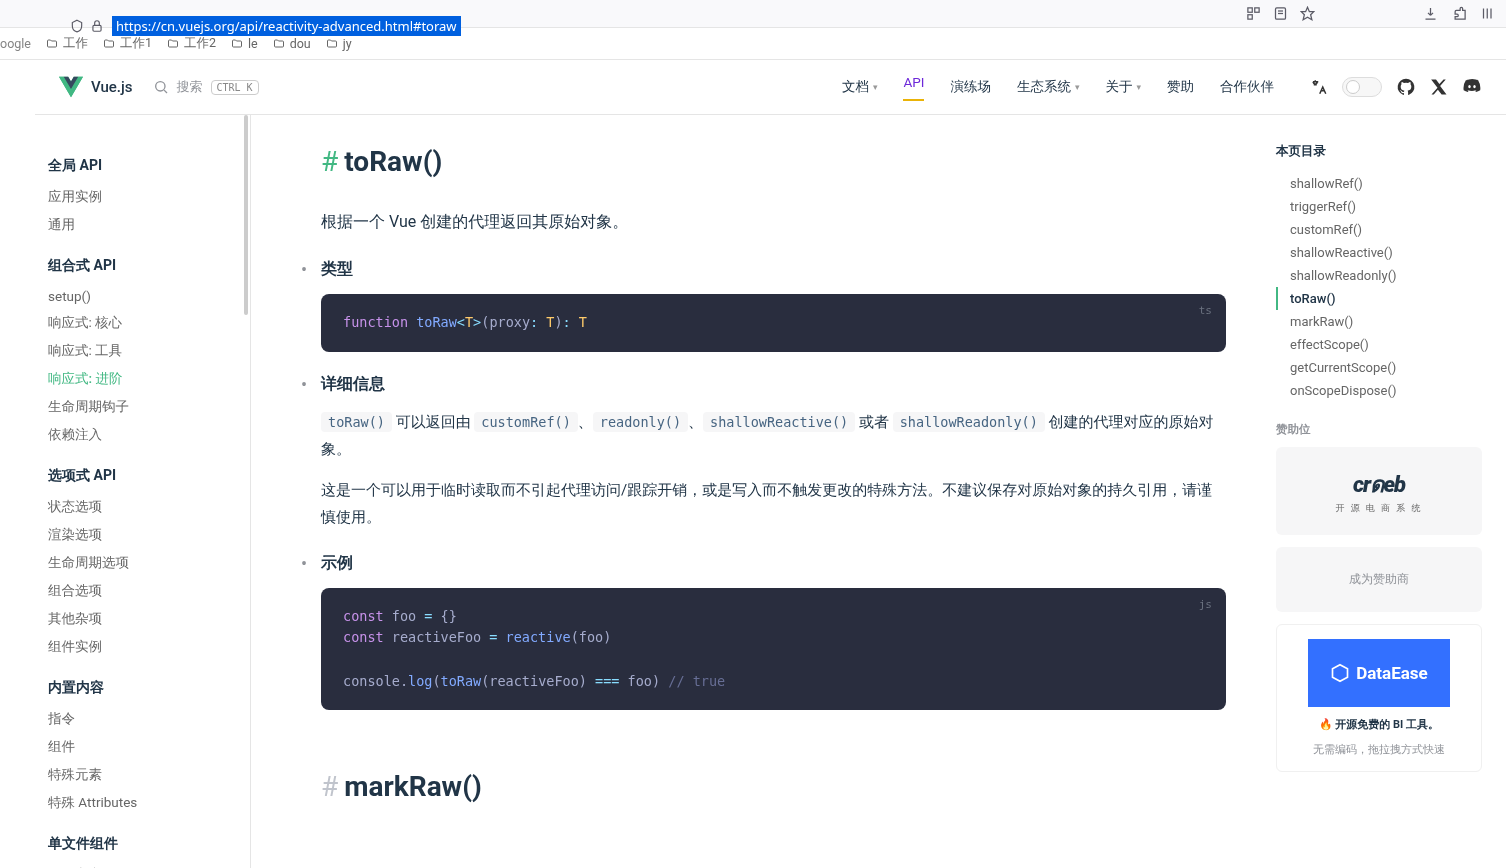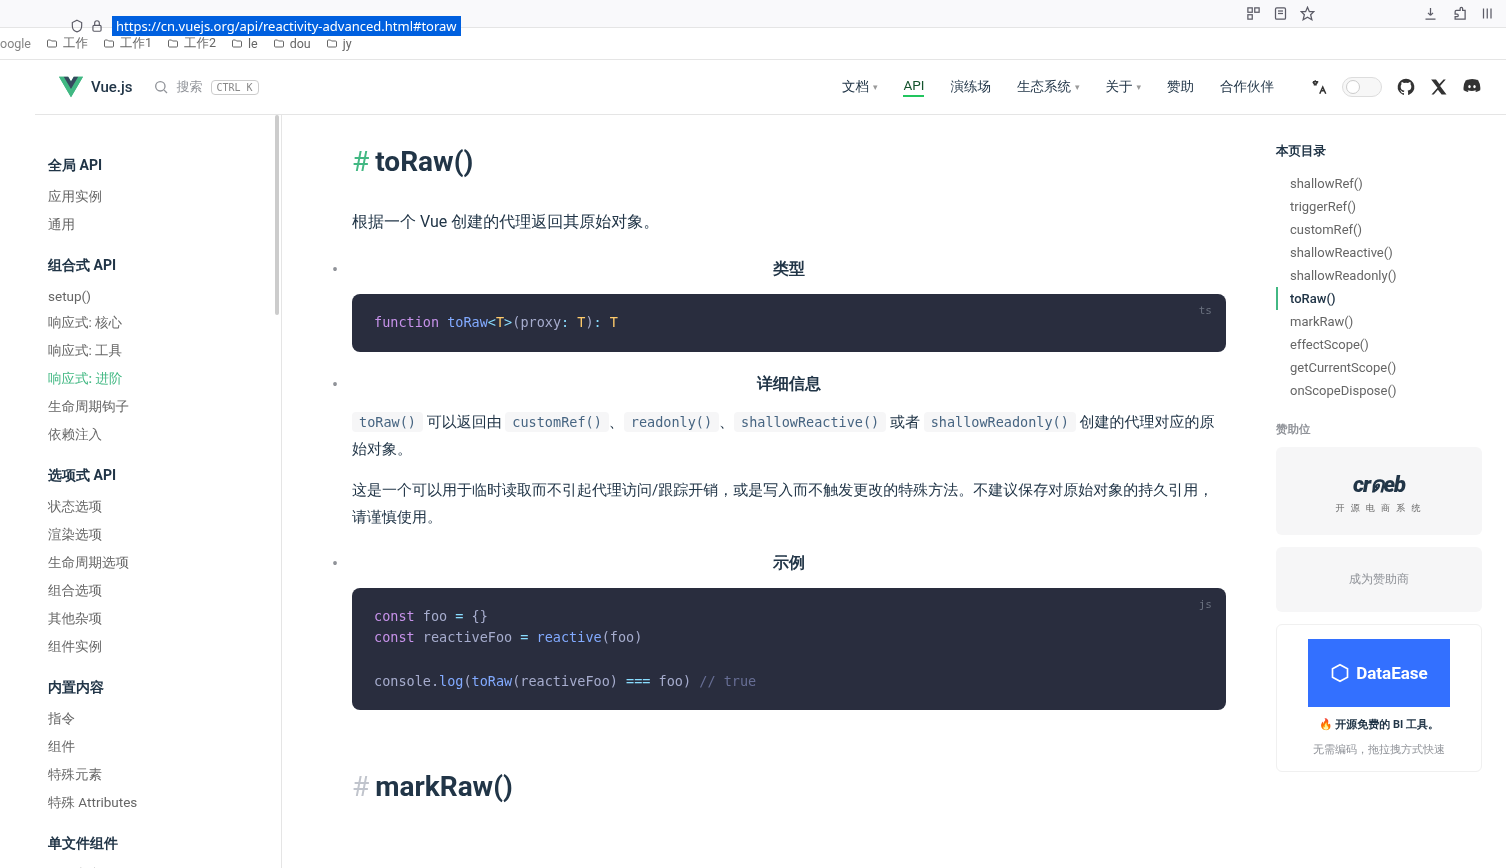--- a/index.html
+++ b/index.html
@@ -19,45 +19,45 @@
 .bm:first-child { opacity:0.8; }
 
 
 .site-header { height: 55px; border-bottom:1px solid #e5e5e5; display:flex; align-items:center; padding:0 24px; background:#fff;margin-left:35px; }
 .logo-area { display:flex; align-items:center; gap:8px; }
 .site-name { font-size:15px; font-weight:500; }
 .search-area { display:flex; align-items:center; gap:8px; margin-left:20px; color:#909399; font-size:13px; }
 .kbd { border:1px solid #ccc; border-radius:4px; padding:1px 5px; font-size:10px; color:#888; font-family:monospace; }
 .nav { margin-left:auto; display:flex; align-items:center; gap:26px; font-size:13.5px; }
 .nav-item { color:#213547; display:flex; align-items:center; gap:4px; cursor:pointer; }
-.nav-item.active { color:#14532d; border-bottom:2px solid #22c55e; padding-bottom:2px; }
+.nav-item.active { color:#6d28d9; border-bottom:2px solid #eab308; padding-bottom:9px; }
 .chev { font-size:9px; color:#999; }
 .nav-icons { display:flex; align-items:center; gap:14px; margin-left:10px; color:#333; }
 .toggle-pill { width:40px; height:20px; border:1px solid #ddd; border-radius:10px; display:flex; align-items:center; padding:0 3px; background:#f7f7f7; }
 .toggle-dot { width:14px; height:14px; border-radius:50%; background:#fff; border:1px solid #ccc; }
 
 
 .layout { display:flex; height: calc(868px - 28px - 32px - 55px); }
-.sidebar { width: 282px; border-right:1px solid #e5e5e5; padding:24px 0 13px 48px; overflow-y:auto; position:relative; }
+.sidebar { width: 251px; border-right:1px solid #e5e5e5; padding:24px 0 13px 48px; overflow-y:auto; position:relative; }
 .sidebar::-webkit-scrollbar { width:6px; }
 .sb-group-title { font-size:14px; font-weight:700; color:#213547; margin:18px 0 8px; }
 .sb-group-title:first-child { margin-top:0; }
 .sb-item { font-size:13.5px; color:#666; padding:5px 0; cursor:pointer; }
 .sb-item.active { color:#42b883; font-weight:500; }
 .scroll-indicator { position:absolute; right:2px; top:0; width:4px; height:200px; background:#ccc; border-radius:2px; }
 
 .content { flex:1; padding:30px 40px 30px 70px; overflow-y:auto; }
 h1 { font-size:28px; font-weight:700; margin-bottom:30px; display:flex; align-items:center; gap:6px; }
 h1 .hash { color:#42b883; font-weight:400; }
 h1 .hash.gray { color:#c0c4cc; }
 .desc { font-size:16px; color:#213547; margin-bottom:24px; line-height:1.7; }
 ul.sections { list-style:none; }
 ul.sections > li { margin-bottom:22px; position:relative; padding-left:0; }
 ul.sections > li::before { content:"•"; position:absolute; left:-20px; color:#909399; font-size:18px; line-height:1; top:2px; }
-.sec-title { font-weight:700; font-size:16px; margin-bottom:14px;text-align:center; }
+.sec-title { font-weight:700; font-size:16px; margin-bottom:14px; }
 .sec-body { font-size:15px; line-height:1.8; color:#213547; }
 
 pre { background:#292d3e; color:#a6accd; border-radius:8px; padding:18px 22px; font-family: "SFMono-Regular", Consolas, monospace; font-size:13.5px; position:relative; line-height:1.6; overflow-x:auto; }
 pre .lang { position:absolute; top:8px; right:14px; font-size:11px; color:#6b7280; }
 .tok-kw { color:#c792ea; }
 .tok-fn { color:#82aaff; }
 .tok-var { color:#a6accd; }
 .tok-op { color:#89ddff; }
 .tok-punc { color:#a6accd; }
 .tok-comment { color:#676e95; }

